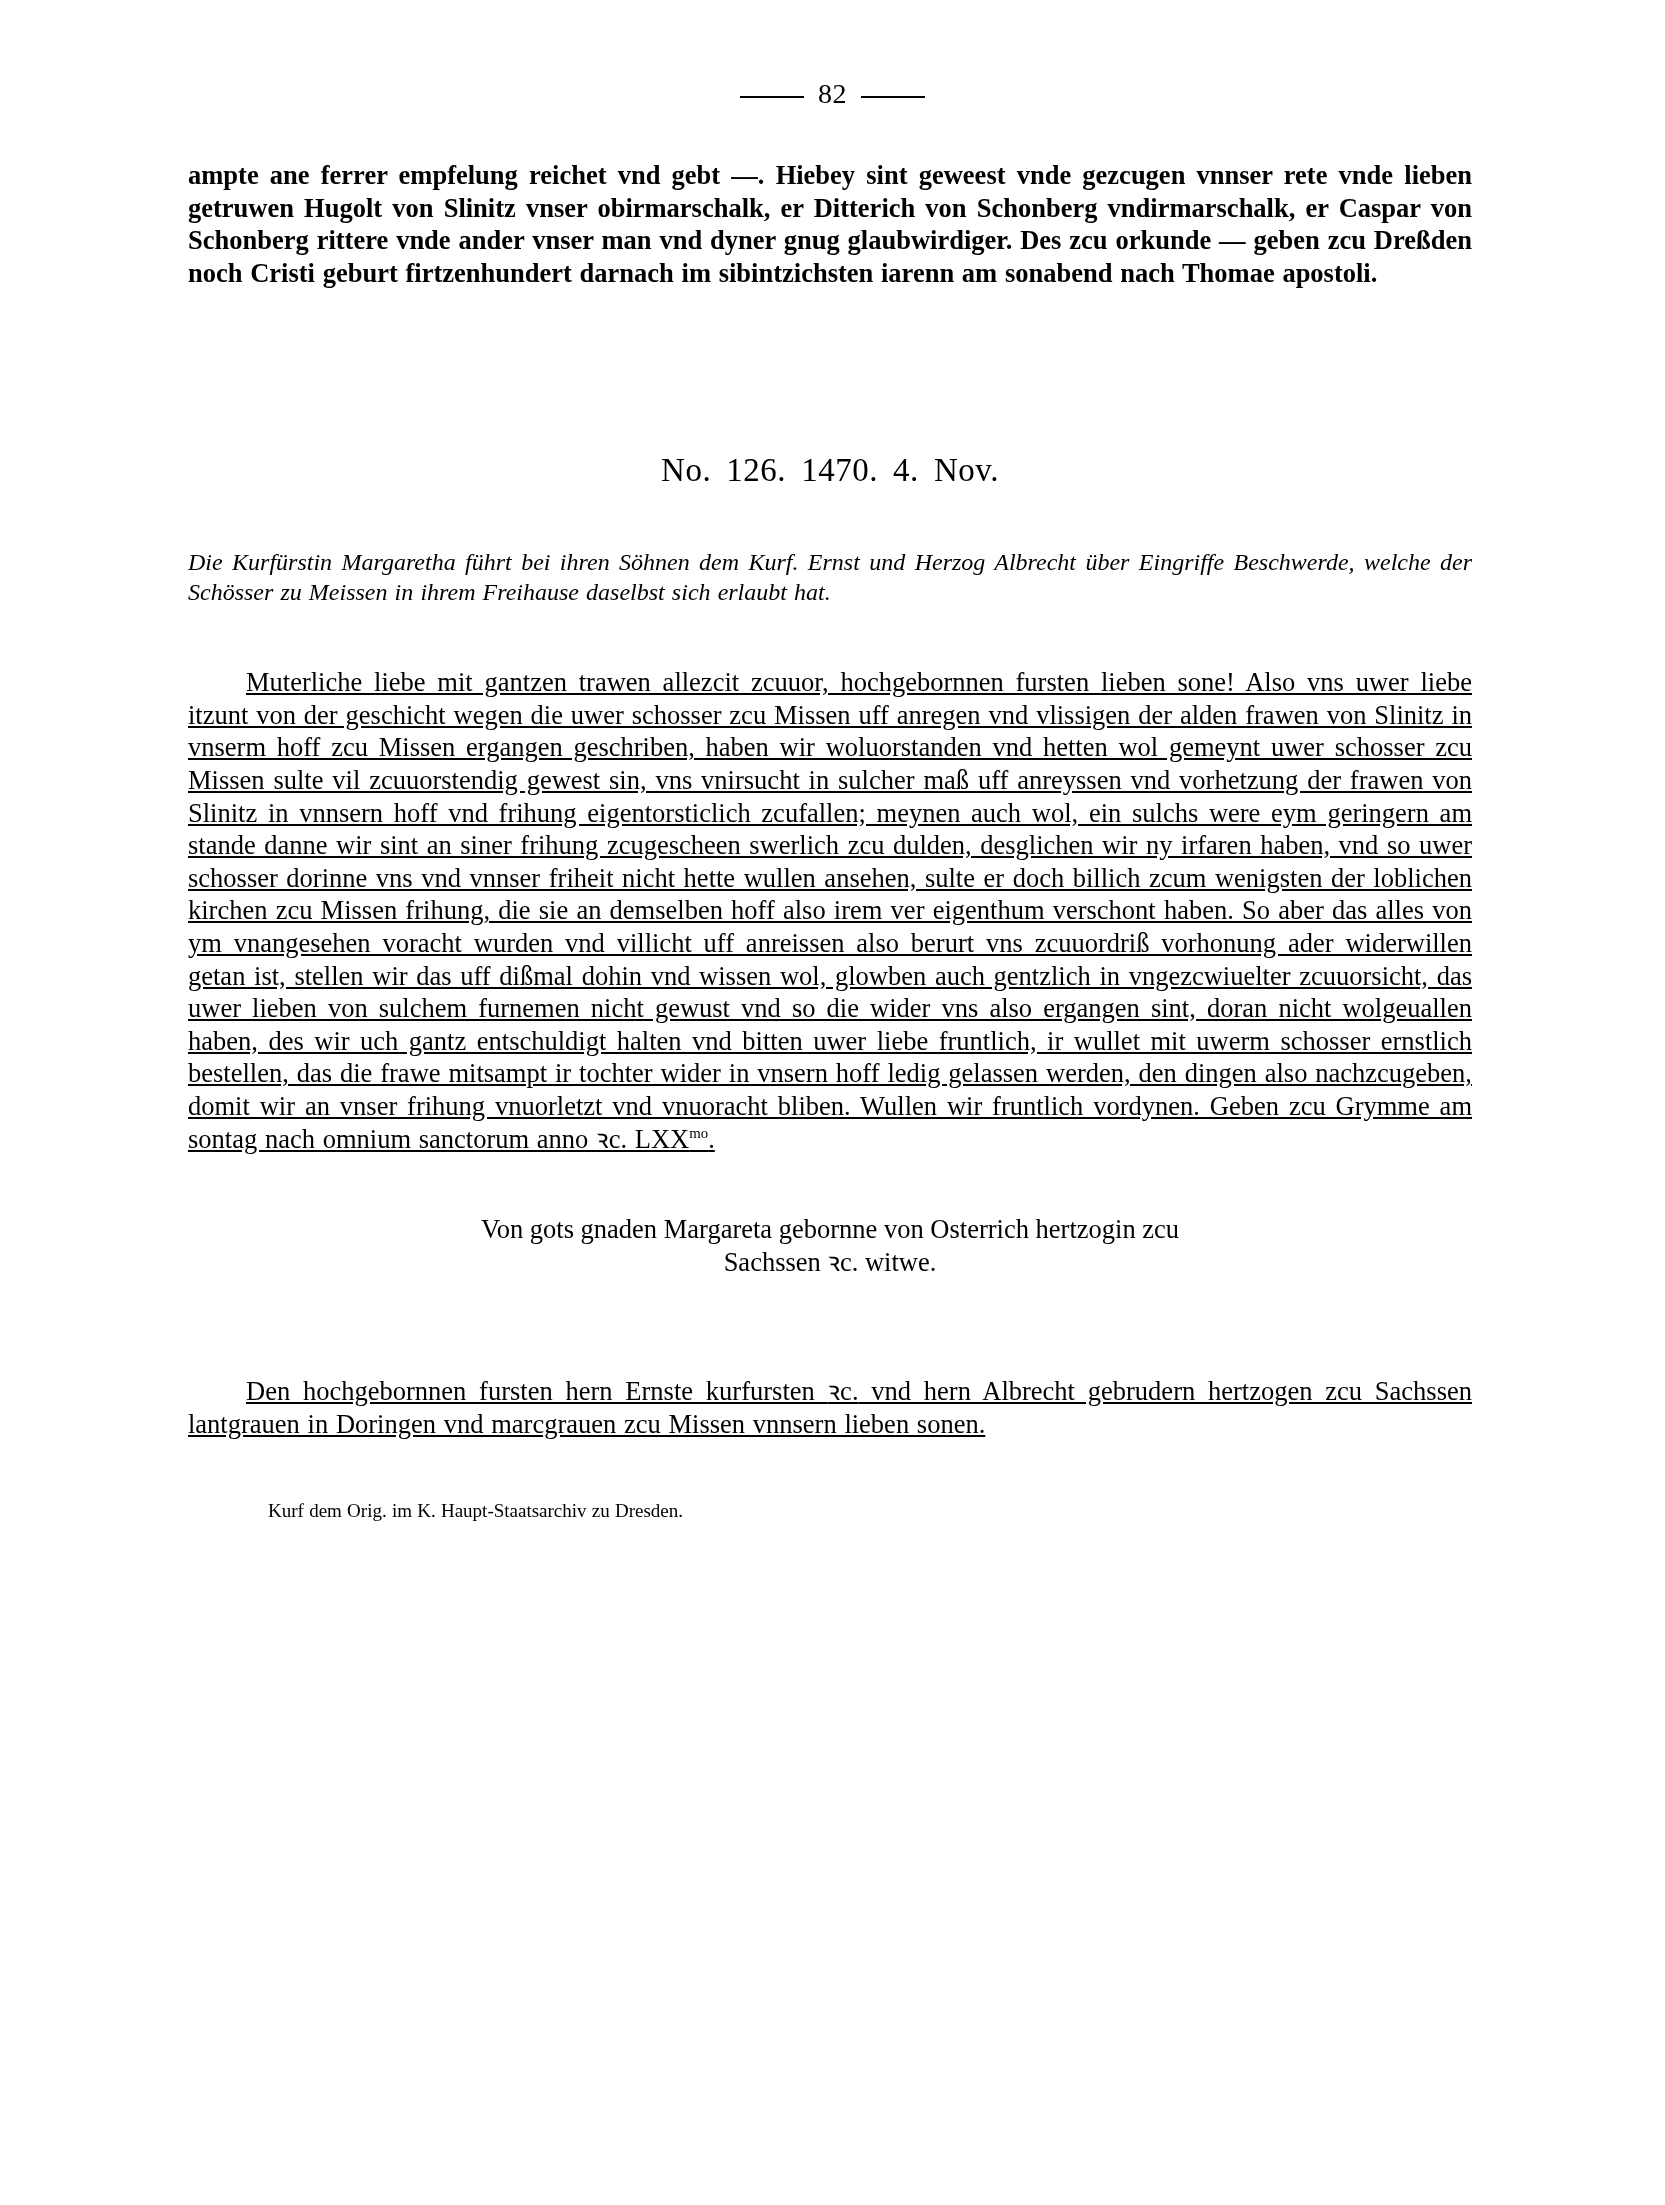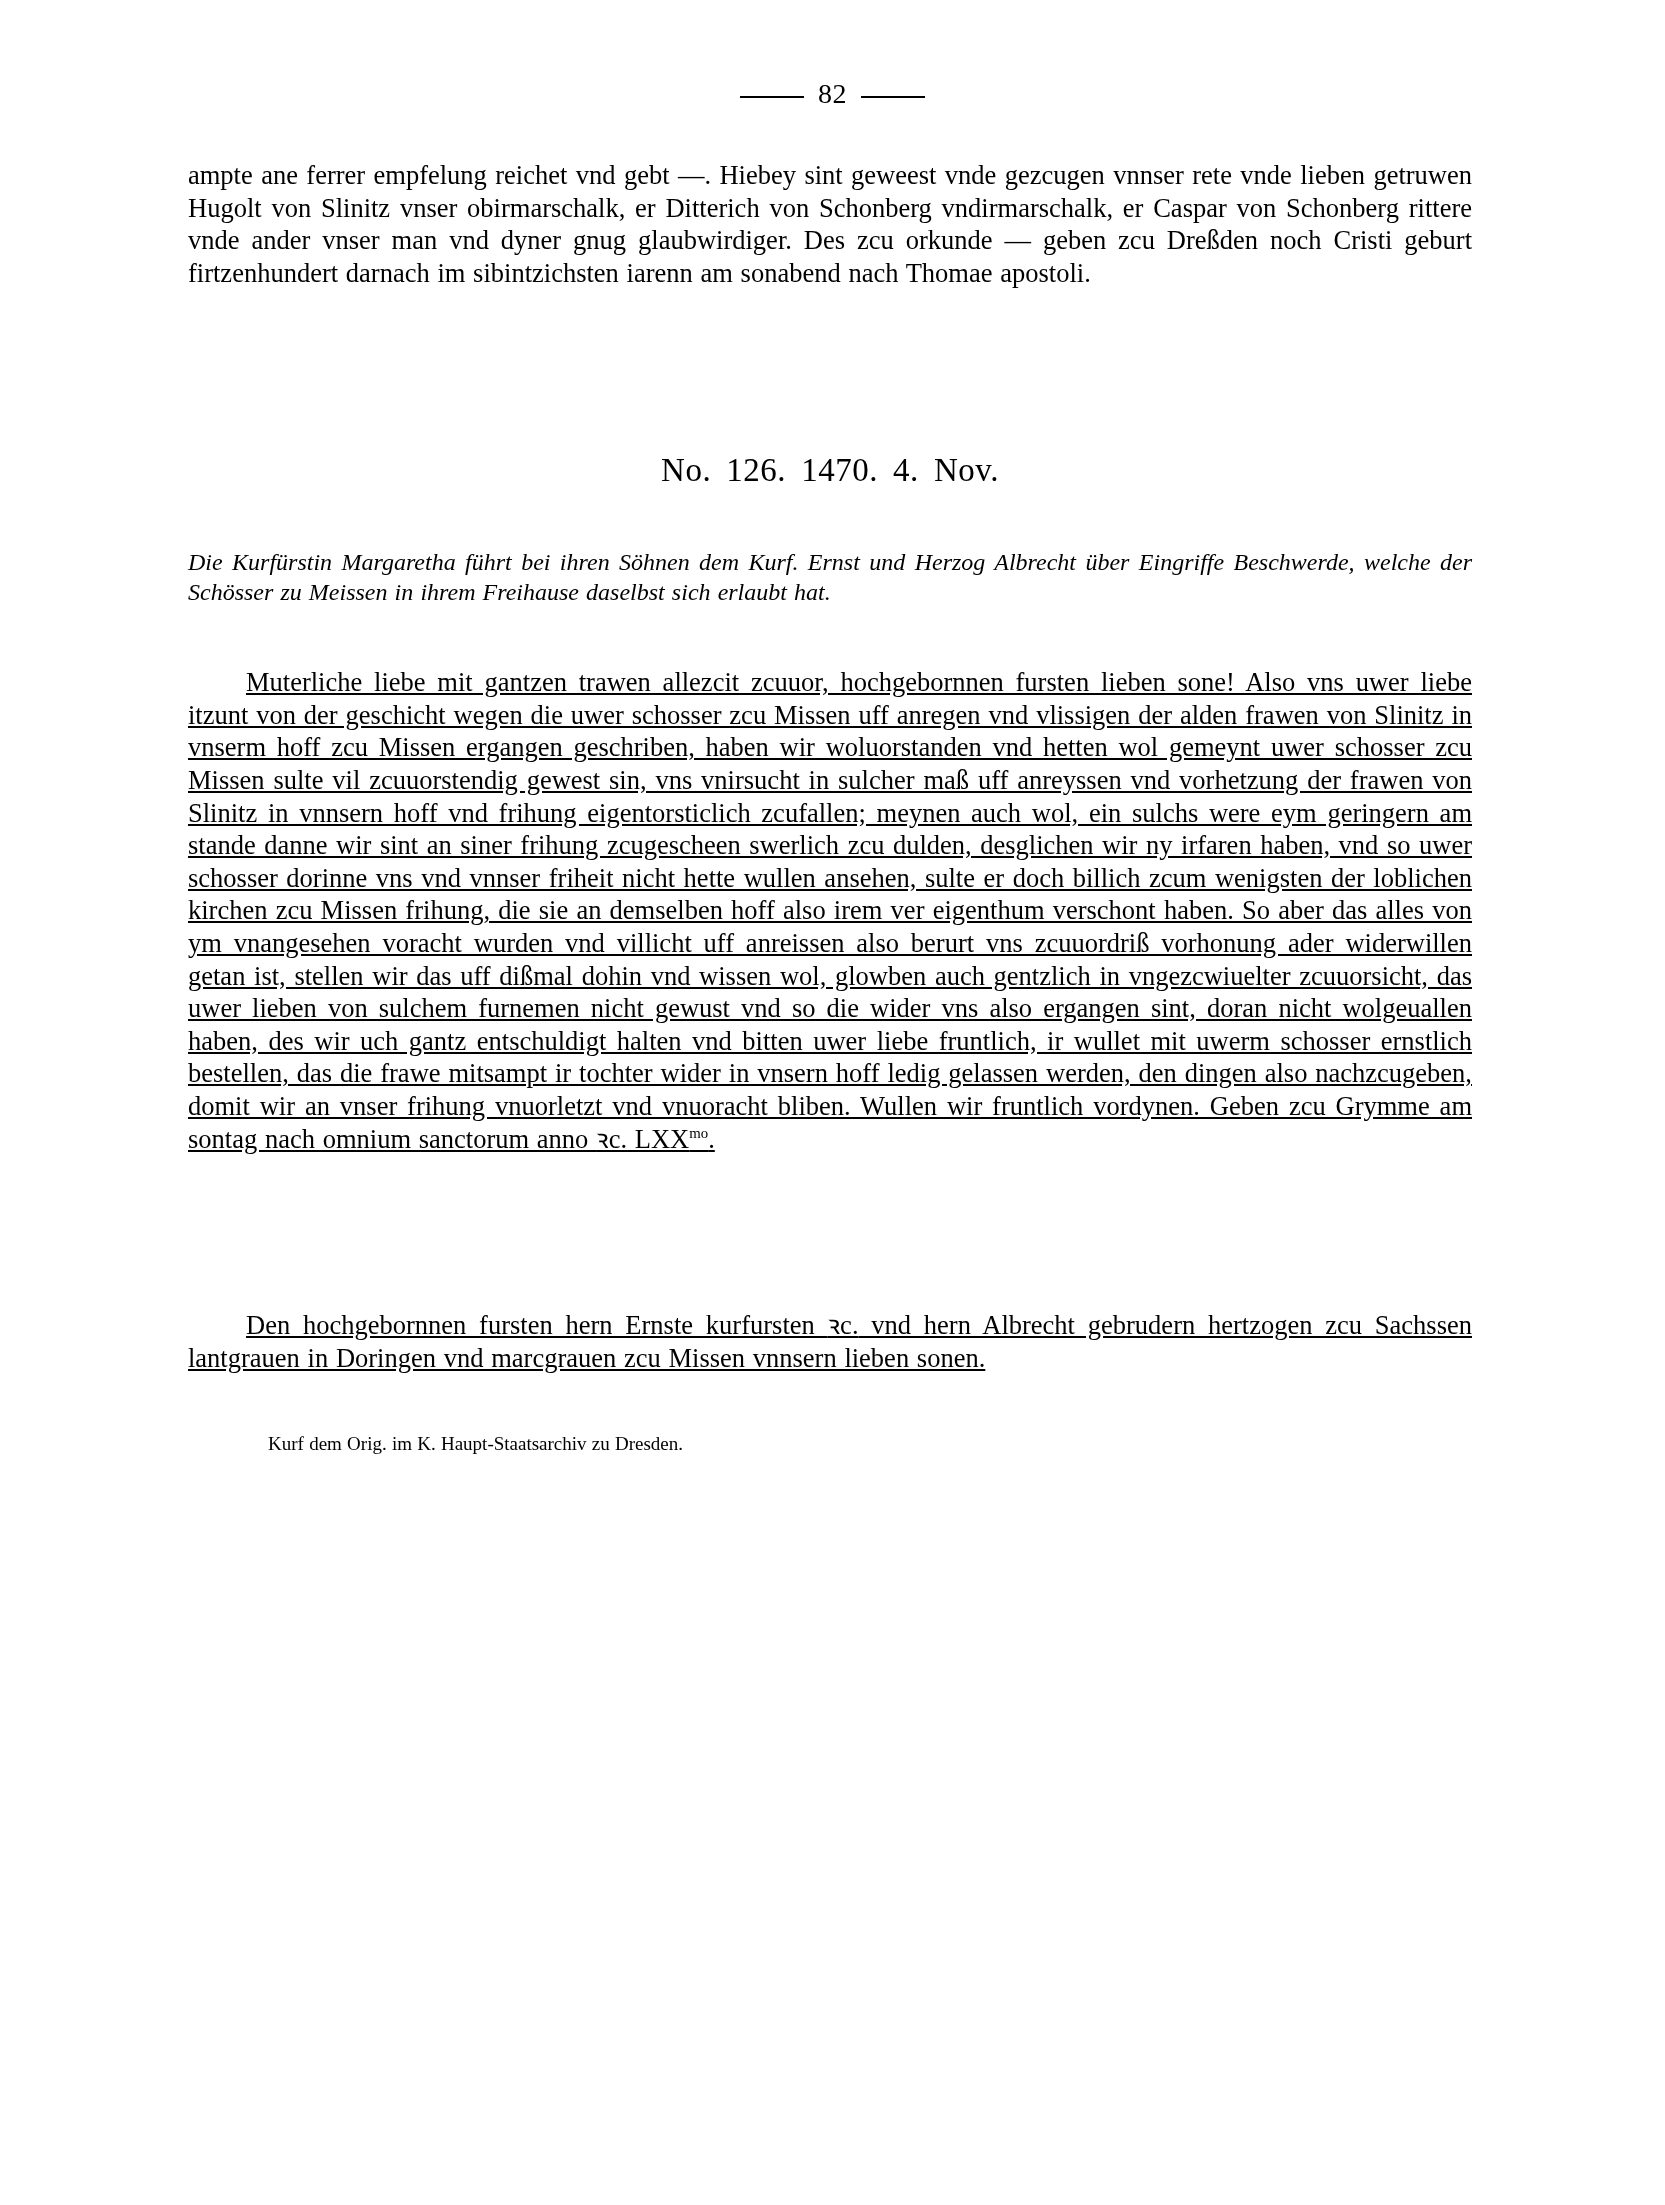--- a/index.html
+++ b/index.html
@@ -67,20 +67,21 @@
   }
 
   p.body.indent {
     text-indent: 58px;
     text-decoration: underline;
   }
 
   
   .para-continuation {
     margin-bottom: 0;
+    font-weight: bold;
   }
 
   
   p.source-note {
     margin: 0;
     font-size: 19px;
     line-height: 1.3;
     text-align: justify;
     text-align-last: left;
     word-spacing: 0.5px;
@@ -168,20 +169,21 @@
     <div class="gap-md"></div>
 
     <p class="regest">Die Kurfürstin Margaretha führt bei ihren Söhnen dem Kurf. Ernst und Herzog Albrecht über Eingriffe Beschwerde, welche der Schösser zu Meissen in ihrem Freihause daselbst sich erlaubt hat.</p>
 
     <div class="gap-md"></div>
 
     <p class="body indent"><span>Muterliche liebe mit gantzen trawen allezcit zcuuor, hochgebornnen fursten lieben sone! Also vns uwer liebe itzunt von der geschicht wegen die uwer schosser zcu Missen uff anregen vnd vlissigen der alden frawen von Slinitz in vnserm hoff zcu Missen ergangen geschriben, haben wir woluorstanden vnd hetten wol gemeynt uwer schosser zcu Missen sulte vil zcuuorstendig gewest sin, vns vnirsucht in sulcher maß uff anreyssen vnd vorhetzung der frawen von Slinitz in vnnsern hoff vnd frihung eigentorsticlich zcufallen; meynen auch wol, ein sulchs were eym geringern am stande danne wir sint an siner frihung zcugescheen swerlich zcu dulden, desglichen wir ny irfaren haben, vnd so uwer schosser dorinne vns vnd vnnser friheit nicht hette wullen ansehen, sulte er doch billich zcum wenigsten der loblichen kirchen zcu Missen frihung, die sie an demselben hoff also irem ver eigenthum verschont haben. So aber das alles von ym vnangesehen voracht wurden vnd villicht uff anreissen also berurt vns zcuuordriß vorhonung ader widerwillen getan ist, stellen wir das uff dißmal dohin vnd wissen wol, glowben auch gentzlich in vngezcwiuelter zcuuorsicht, das uwer lieben von sulchem furnemen nicht gewust vnd so die wider vns also ergangen sint, doran nicht wolgeuallen haben, des wir uch gantz entschuldigt halten vnd bitten uwer liebe fruntlich, ir wullet mit uwerm schosser ernstlich bestellen, das die frawe mitsampt ir tochter wider in vnsern hoff ledig gelassen werden, den dingen also nachzcugeben, domit wir an vnser frihung vnuorletzt vnd vnuoracht bliben. Wullen wir fruntlich vordynen. Geben zcu Grymme am sontag nach omnium sanctorum anno </span><span class="etc">ꝛc.</span><span> LXX</span><sup class="ordinal">mo</sup><span>.</span></p>
 
     <div class="gap-md"></div>
 
+    <p class="signature"><span>Von gots gnaden Margareta gebornne von Osterrich hertzogin zcu</span><span class="sig-line-2"><span>Sachssen </span><span class="etc">ꝛc.</span><span> witwe.</span></span></p>
 
     <div class="gap-lg"></div>
 
     <p class="body indent"><span>Den hochgebornnen fursten hern Ernste kurfursten </span><span class="etc">ꝛc.</span><span> vnd hern Albrecht gebrudern hertzogen zcu Sachssen lantgrauen in Doringen vnd marcgrauen zcu Missen vnnsern lieben sonen.</span></p>
 
     <div class="gap-md"></div>
 
     <p class="source-note plain-indent">Kurf dem Orig. im K. Haupt-Staatsarchiv zu Dresden.</p>
 
   </div>

